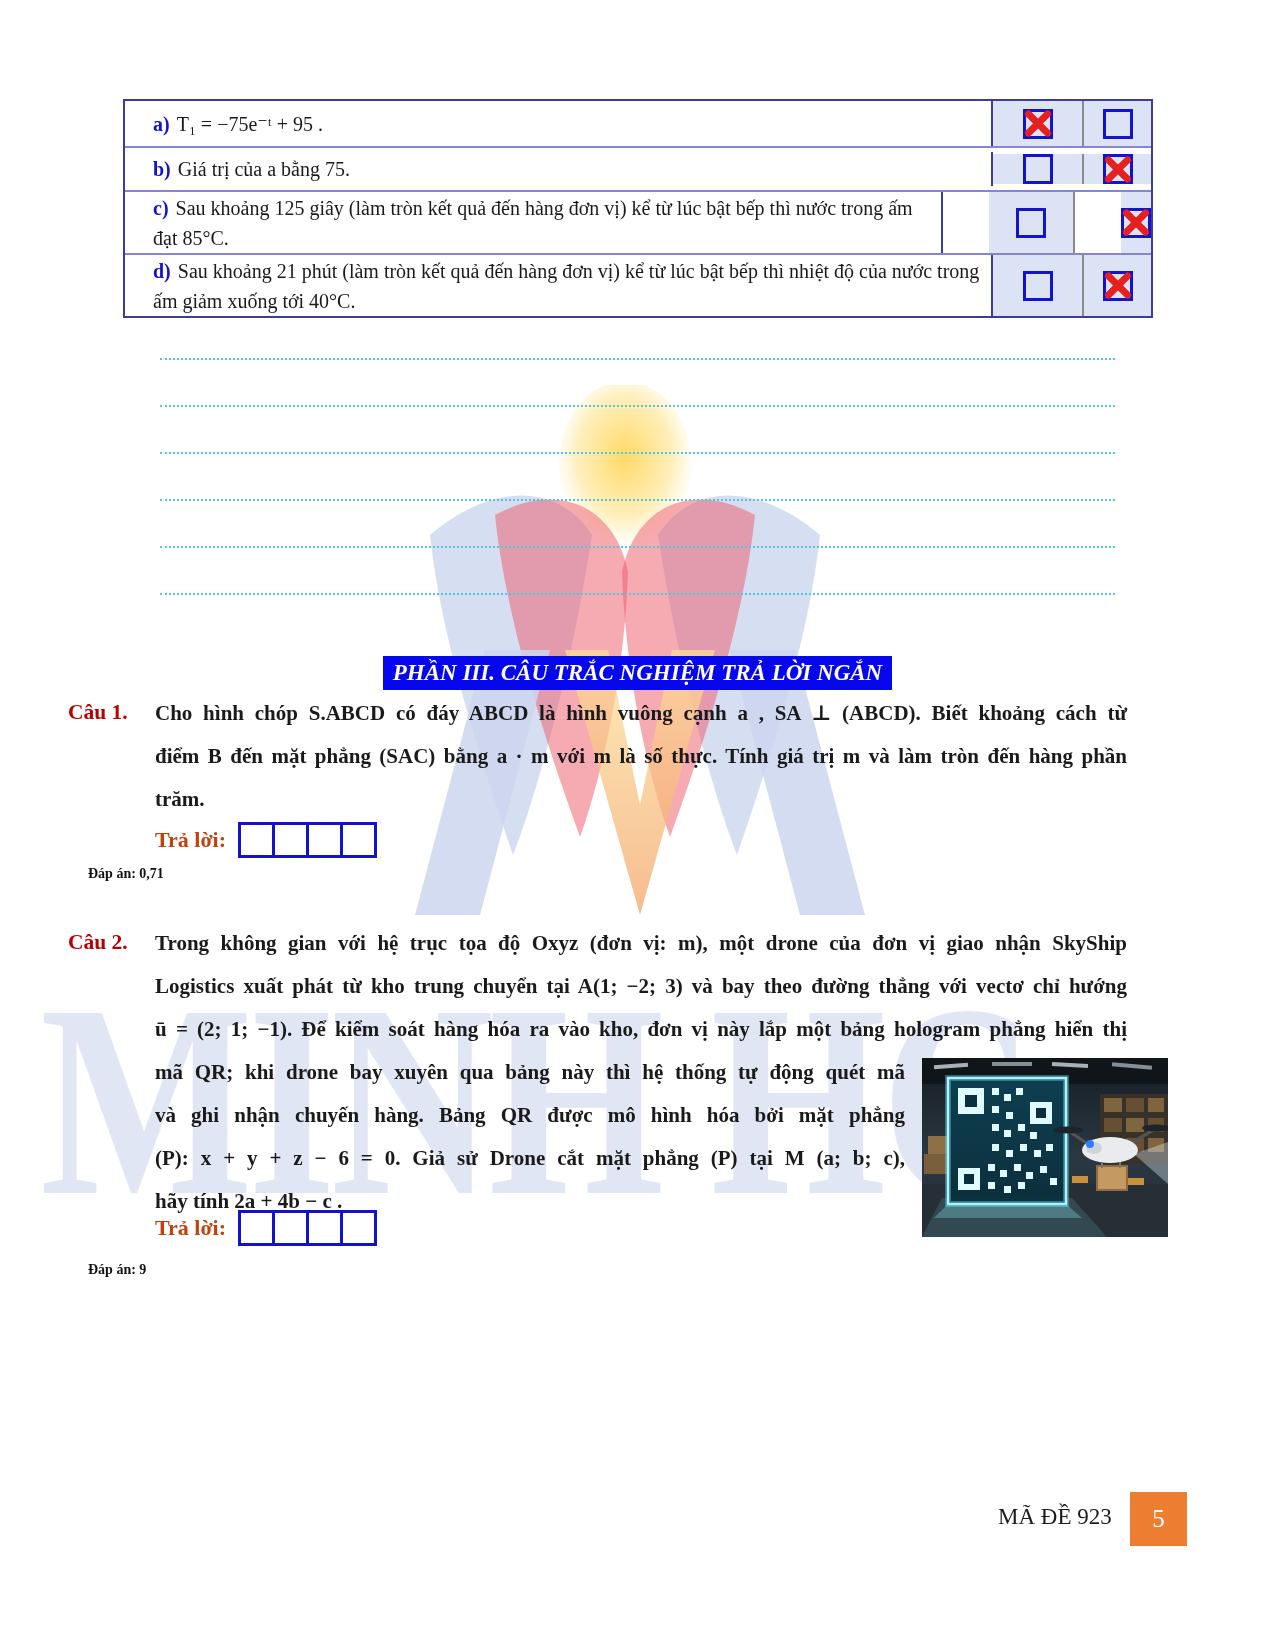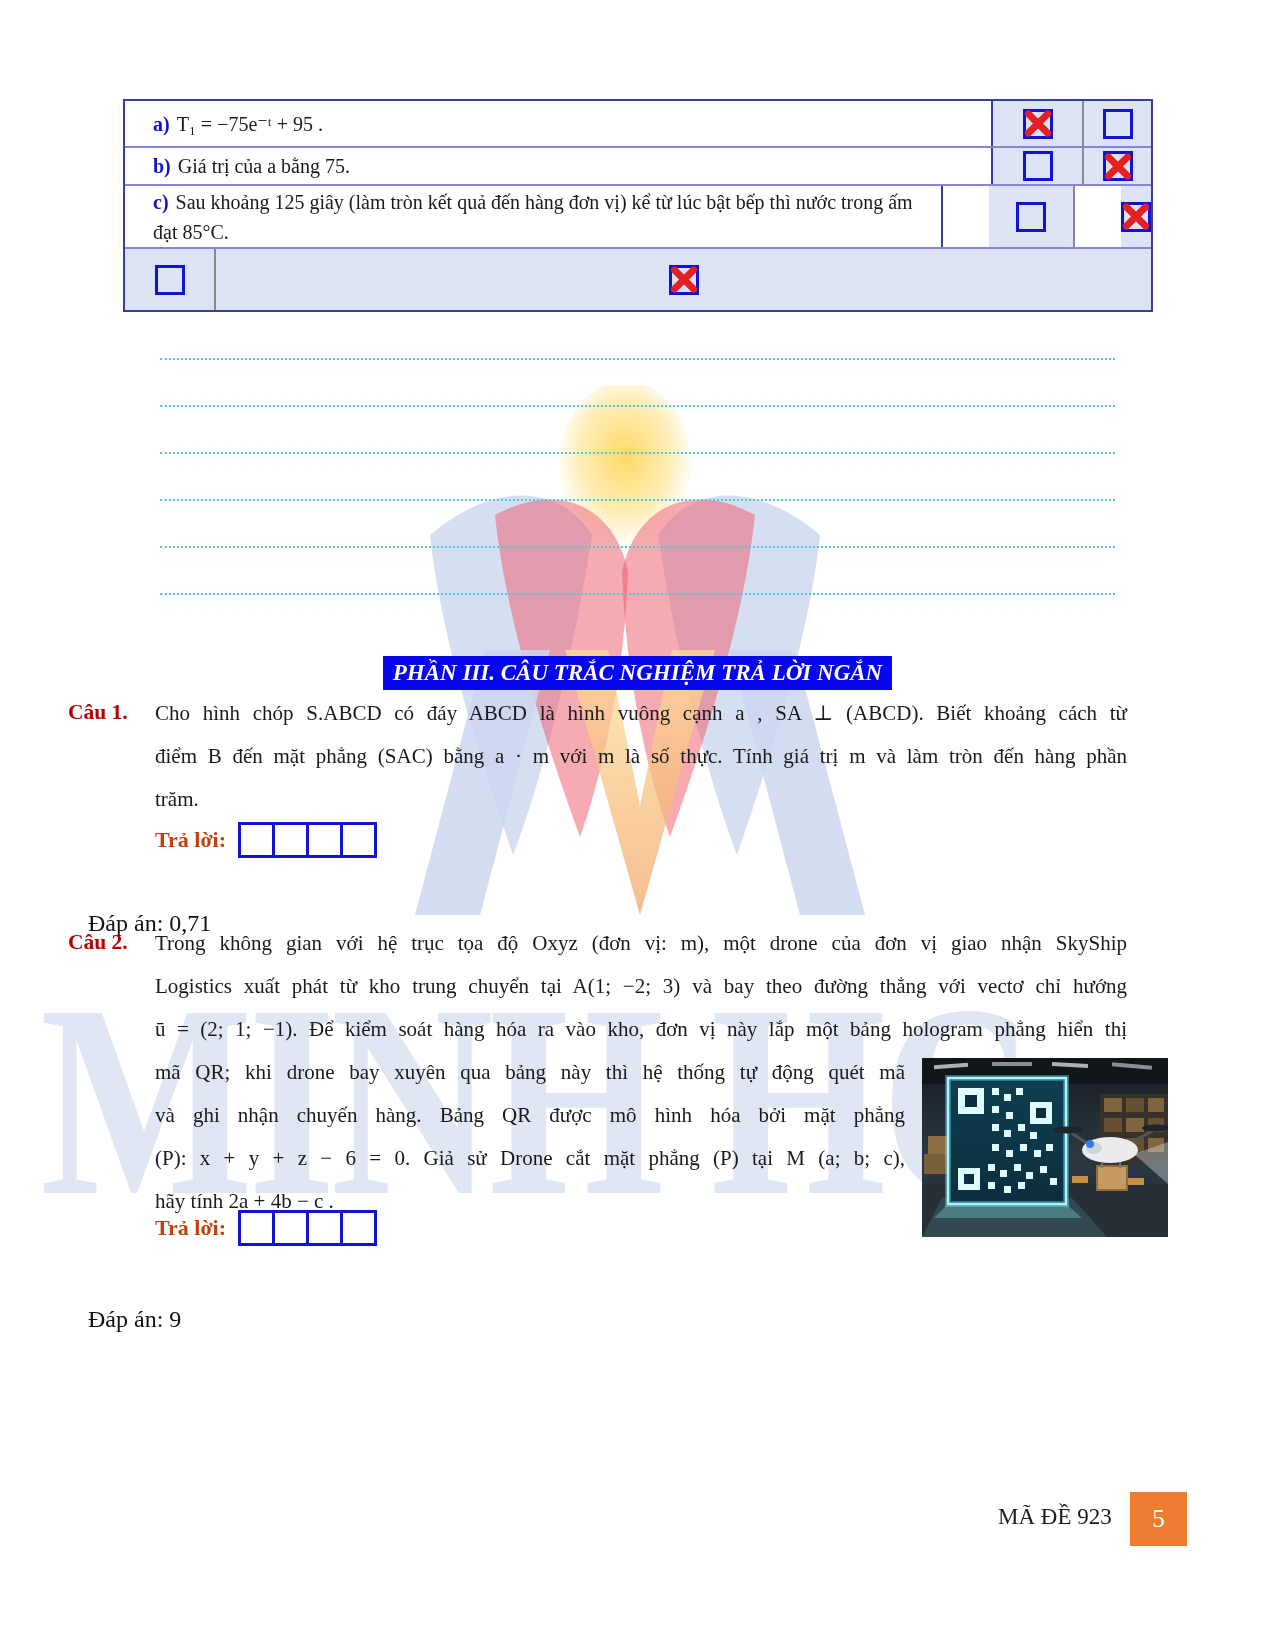--- a/index.html
+++ b/index.html
@@ -12,21 +12,21 @@
            font-weight:bold;font-size:275px;line-height:250px;letter-spacing:-6px;
            color:#c7d2ec;opacity:.55;transform:scaleX(.82);transform-origin:left top;white-space:nowrap;}
 
   
   .content{position:absolute;inset:0;z-index:1;}
 
   
   .tf{position:absolute;left:123px;top:99px;width:1030px;border:2px solid #3c3c9e;box-sizing:border-box;}
   .tfrow{display:flex;border-top:2px solid #8585d2;box-sizing:border-box;}
   .tfrow:first-child{border-top:none;}
-  .r1{height:45px;} .r2{height:38px;} .r3{height:63px;gap:46px;} .r4{height:63px;}
+  .r1{height:45px;} .r2{height:44px;align-items:center;} .r3{height:63px;gap:46px;} .r4{height:63px;}
   .stmt{width:868px;box-sizing:border-box;padding:2px 10px 2px 28px;display:flex;align-items:center;
         font-size:20px;line-height:30px;border-right:2px solid #3c3c9e;}
   .slab{color:#1313cd;font-weight:bold;margin-right:7px;}
   .ccell{box-sizing:border-box;background:#dce3f4;display:flex;align-items:center;justify-content:center;}
   .cdung{width:91px;border-right:2px solid #8a8a8a;}
   .csai{flex:1;}
   .cb{position:relative;width:30px;height:30px;border:3px solid #1212cf;box-sizing:border-box;}
   .x{position:absolute;left:50%;top:50%;width:0;height:0;}
   .x::before,.x::after{content:'';position:absolute;left:-17px;top:-3.5px;width:34px;height:7px;
         background:#e42020;border-radius:3.5px;}
@@ -36,29 +36,29 @@
   .dot{position:absolute;left:160px;width:955px;height:0;border-top:2.5px dotted #55c5da;}
 
   
   .phead{position:absolute;top:656px;left:0;width:100%;text-align:center;}
   .phead span{display:inline-block;background:#0707ee;color:#fff;font-weight:bold;font-style:italic;
         font-size:23px;line-height:34px;padding:0 10px;}
 
   
   .qlab{position:absolute;left:68px;font-weight:bold;font-size:21.5px;color:#b80000;}
   .pline{position:relative;width:100%;font-size:21px;line-height:43px;height:43px;
-         text-align:justify;text-align-last:justify;overflow:visible;white-space:nowrap;}
+         text-align:justify;text-align-last:justify;overflow:visible;white-space:nowrap;font-weight:bold;}
   .pline.last{text-align-last:left;white-space:normal;}
   .para{position:absolute;left:155px;}
   .ansrow{position:absolute;left:155px;display:flex;align-items:center;}
   .anslab{color:#c2410c;font-weight:bold;font-size:22px;margin-right:12px;}
   .cells{display:flex;}
   .acell{width:37px;height:36px;border:3px solid #1212cf;box-sizing:border-box;margin-left:-3px;background:#fff;}
   .acell:first-child{margin-left:0;}
-  .dap{position:absolute;left:88px;font-weight:normal;font-size:24px;color:#111;margin-top:44px;}
+  .dap{position:absolute;left:88px;font-weight:bold;font-size:14px;color:#111;}
 
   
   .qimg{position:absolute;left:922px;top:1058px;width:246px;height:179px;overflow:hidden;}
 
   
   .fcode{position:absolute;left:998px;top:1504px;font-size:23px;color:#1c1c1c;}
   .fpage{position:absolute;left:1130px;top:1492px;width:57px;height:54px;background:#ED7D31;
          display:flex;align-items:center;justify-content:center;color:#fff;font-size:25px;}
 </style>
 </head>
@@ -131,20 +131,23 @@
           <div class="cb"></div>
         </div>
         <div class="ccell csai">
           <div class="cb">
               <div class="x"></div>
             </div>
         </div>
       </div>
 
       <div class="tfrow r4">
+        <div class="stmt">
+          <div><span class="slab">d)</span><span>Sau khoảng 21 phút (làm tròn kết quả đến hàng đơn vị) kể từ lúc bật bếp thì nhiệt độ của nước trong ấm giảm xuống tới 40°C.</span></div>
+        </div>
         <div class="ccell cdung">
           <div class="cb"></div>
         </div>
         <div class="ccell csai">
           <div class="cb">
               <div class="x"></div>
             </div>
         </div>
       </div>
     </div>

